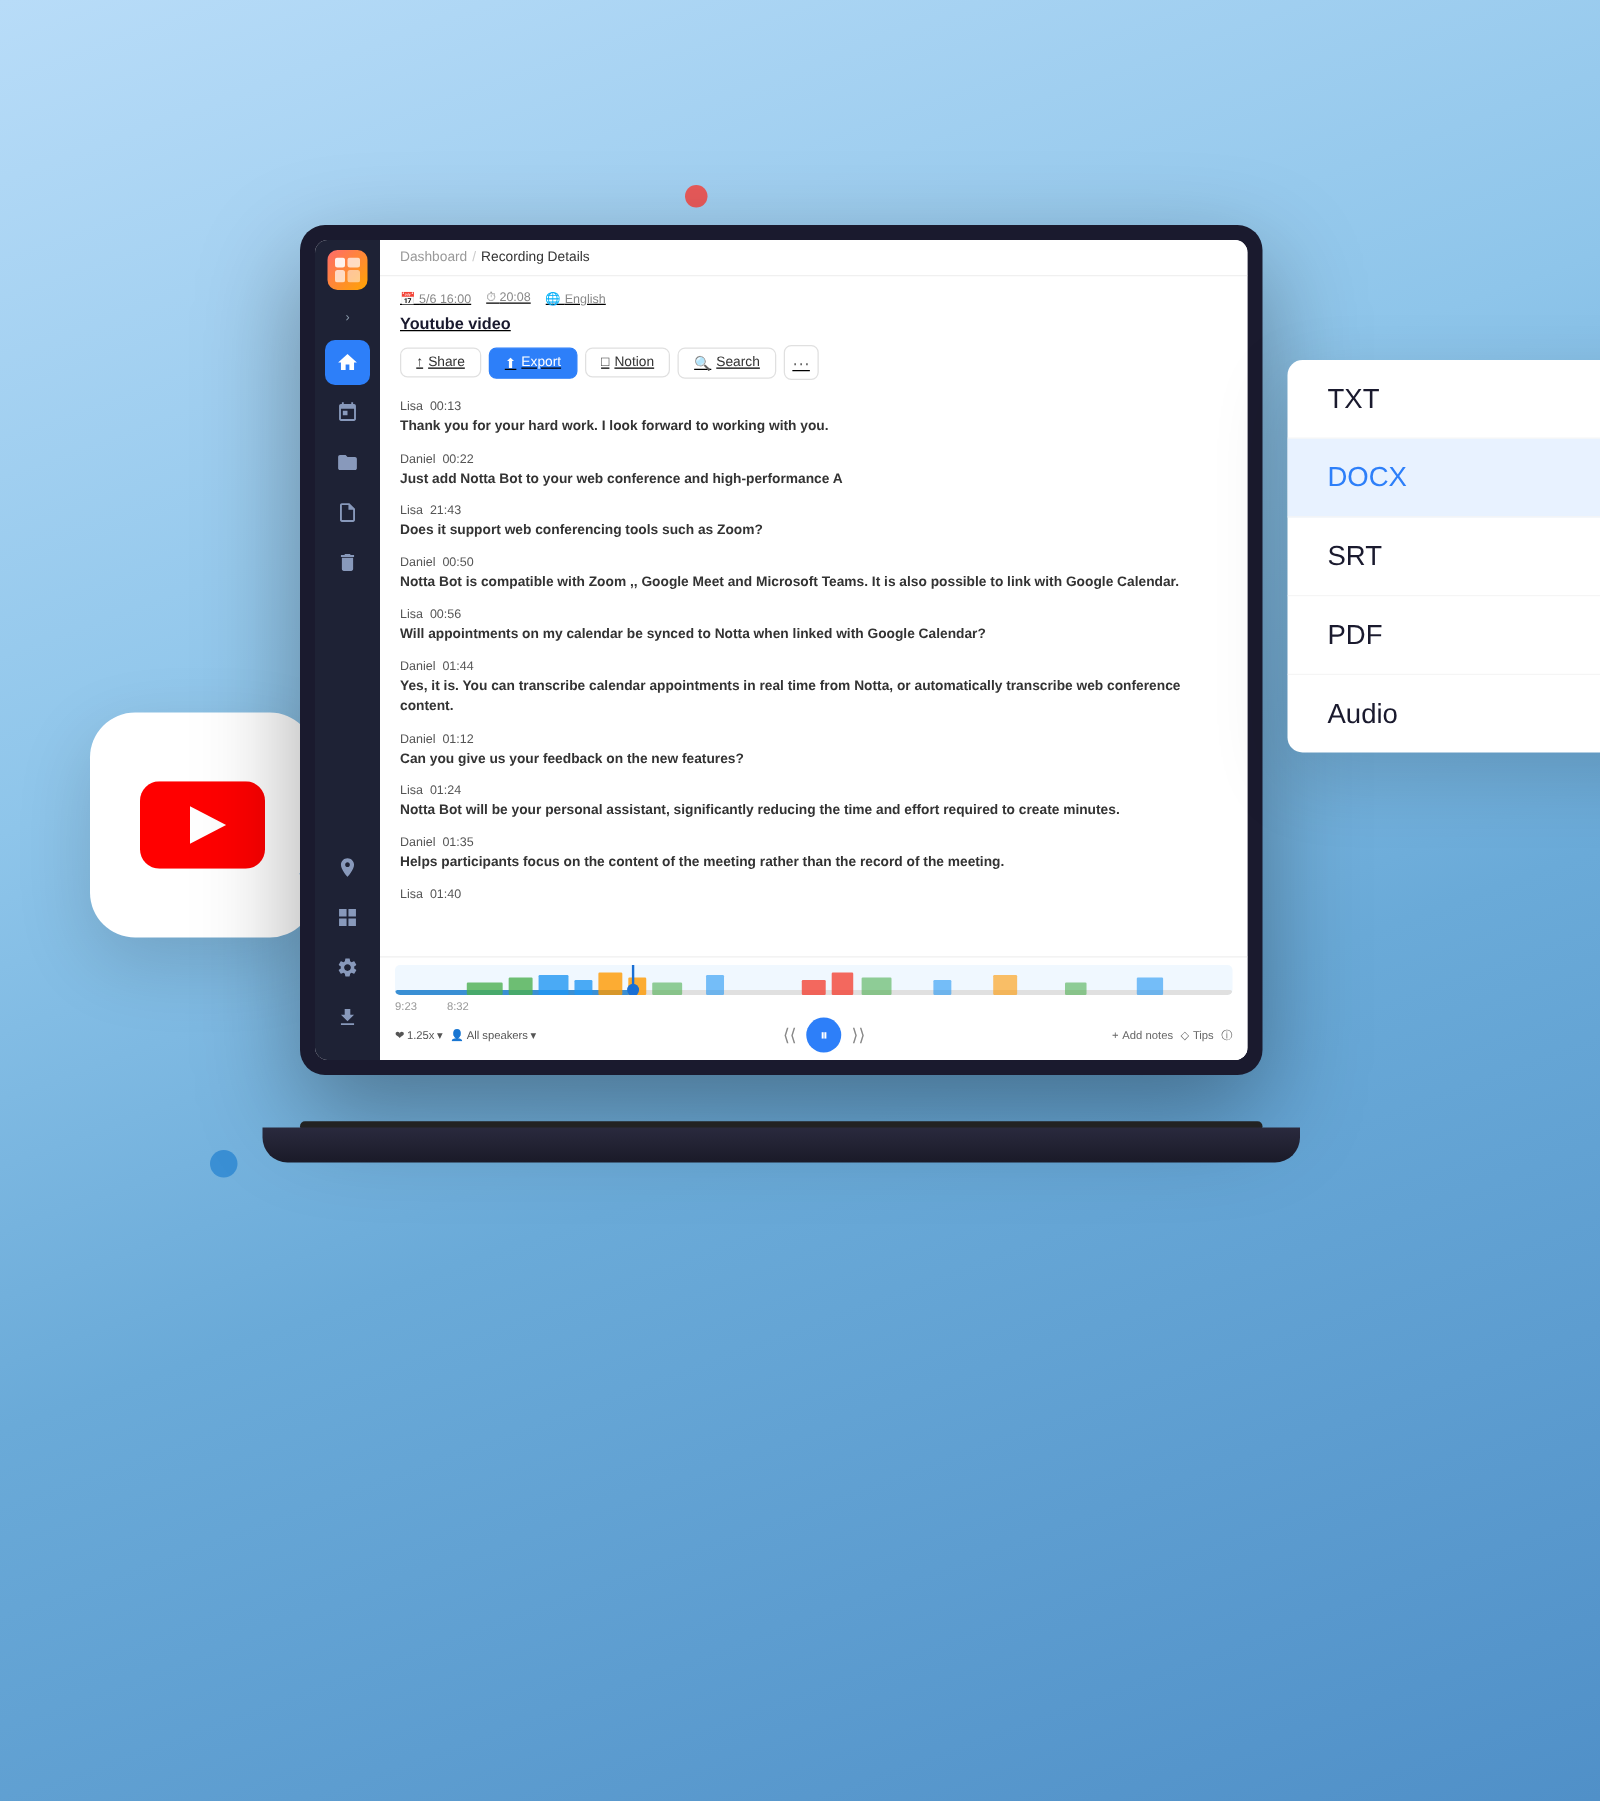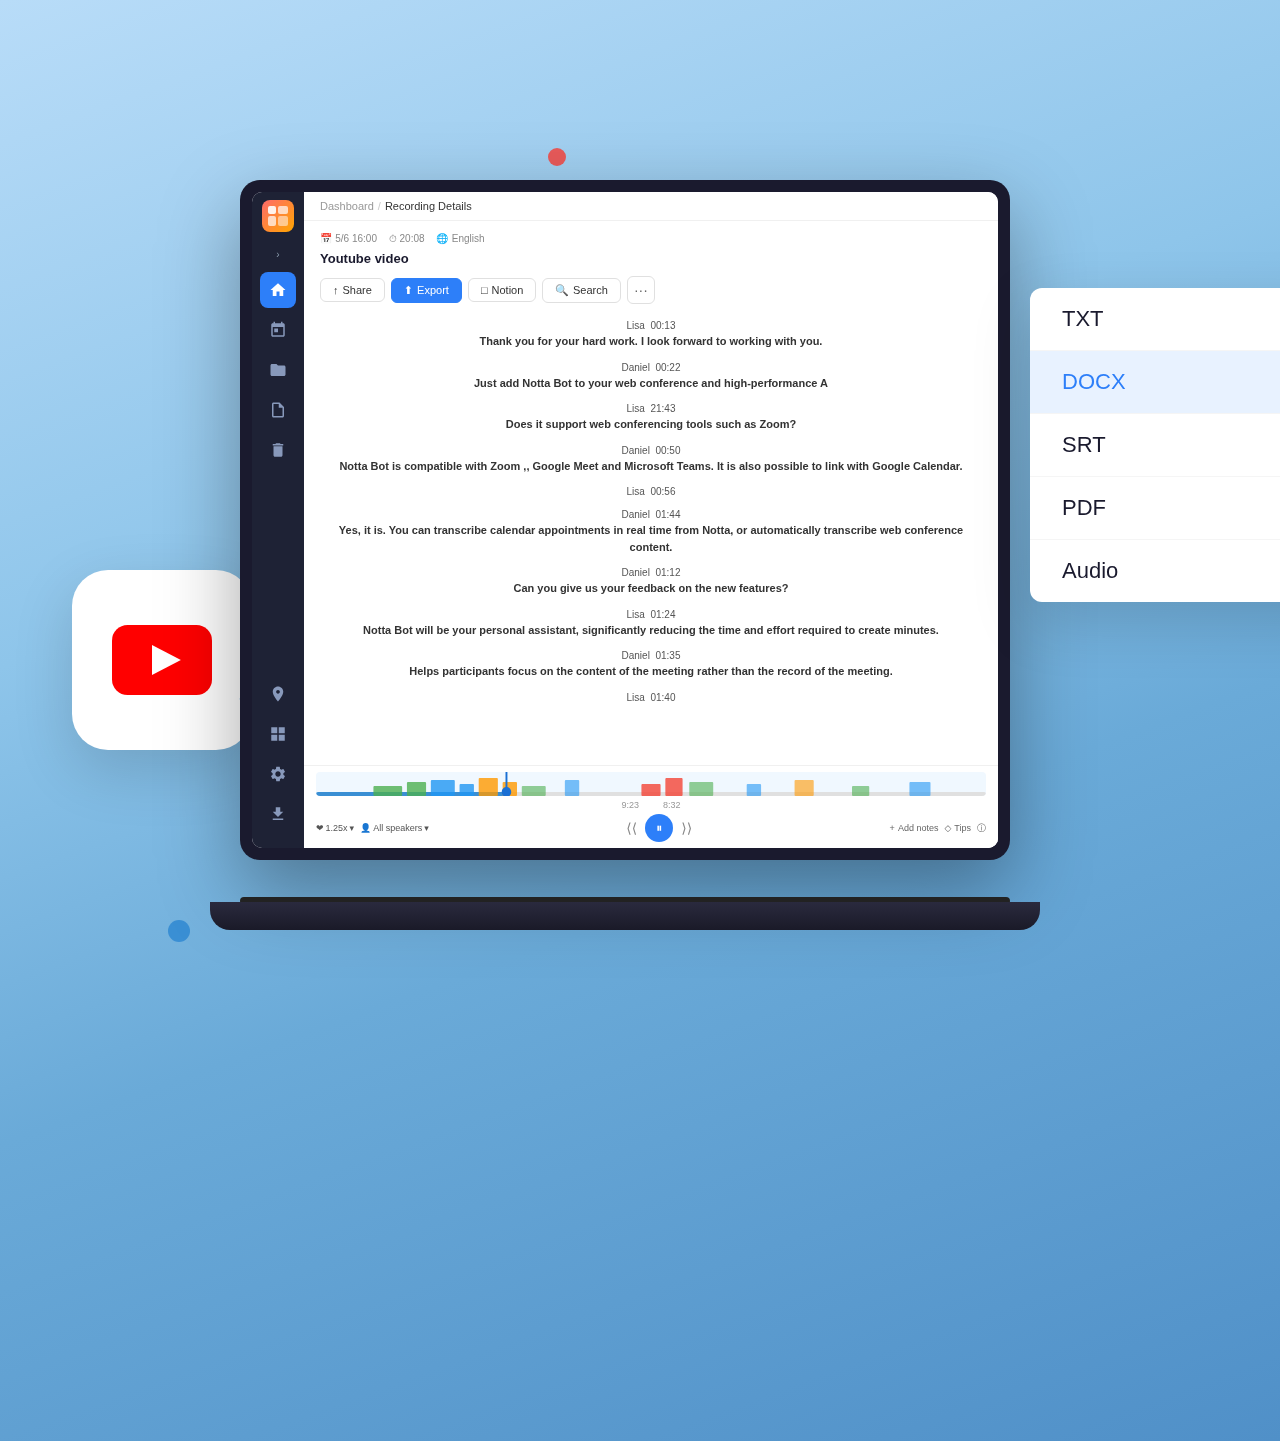--- a/index.html
+++ b/index.html
@@ -216,20 +216,21 @@
       color: #ccc;
     }
 
     .breadcrumb-current {
       color: #333;
     }
 
     
     .recording-header {
       padding: 12px 16px 8px;
+      text-decoration: underline;
     }
 
     .recording-meta {
       display: flex;
       gap: 12px;
       font-size: 10px;
       color: #888;
       margin-bottom: 6px;
     }
 
@@ -277,21 +278,20 @@
       cursor: pointer;
       color: #666;
       font-size: 14px;
     }
 
     
     .transcript {
       flex: 1;
       overflow-y: auto;
       padding: 8px 16px;
-      text-align: center;
     }
 
     .transcript-entry {
       margin-bottom: 12px;
     }
 
     .transcript-speaker {
       font-size: 10px;
       color: #888;
       margin-bottom: 2px;
@@ -324,21 +324,21 @@
       height: 24px;
       background: #f0f8ff;
       border-radius: 4px;
       margin-bottom: 4px;
       overflow: hidden;
       position: relative;
     }
 
     .player-time {
       display: flex;
-      justify-content: center;
+      justify-content: flex-start;
       font-size: 9px;
       color: #999;
       margin-bottom: 4px;
       gap: 24px;
     }
 
     .player-controls {
       display: flex;
       align-items: center;
       justify-content: space-between;
@@ -595,20 +595,21 @@
             <div class="transcript-speaker">
               <span>Daniel</span> &nbsp;<span class="transcript-time">00:50</span>
             </div>
             <div class="transcript-text">Notta Bot is compatible with Zoom ,, Google Meet and Microsoft Teams. It is also possible to link with Google Calendar.</div>
           </div>
 
           <div class="transcript-entry">
             <div class="transcript-speaker">
               <span>Lisa</span> &nbsp;<span class="transcript-time">00:56</span>
             </div>
+            <div class="transcript-text">Will appointments on my calendar be synced to Notta when linked with Google Calendar?</div>
           </div>
 
           <div class="transcript-entry">
             <div class="transcript-speaker">
               <span>Daniel</span> &nbsp;<span class="transcript-time">01:44</span>
             </div>
             <div class="transcript-text">Yes, it is. You can transcribe calendar appointments in real time from Notta, or automatically transcribe web conference content.</div>
           </div>
 
           <div class="transcript-entry">

